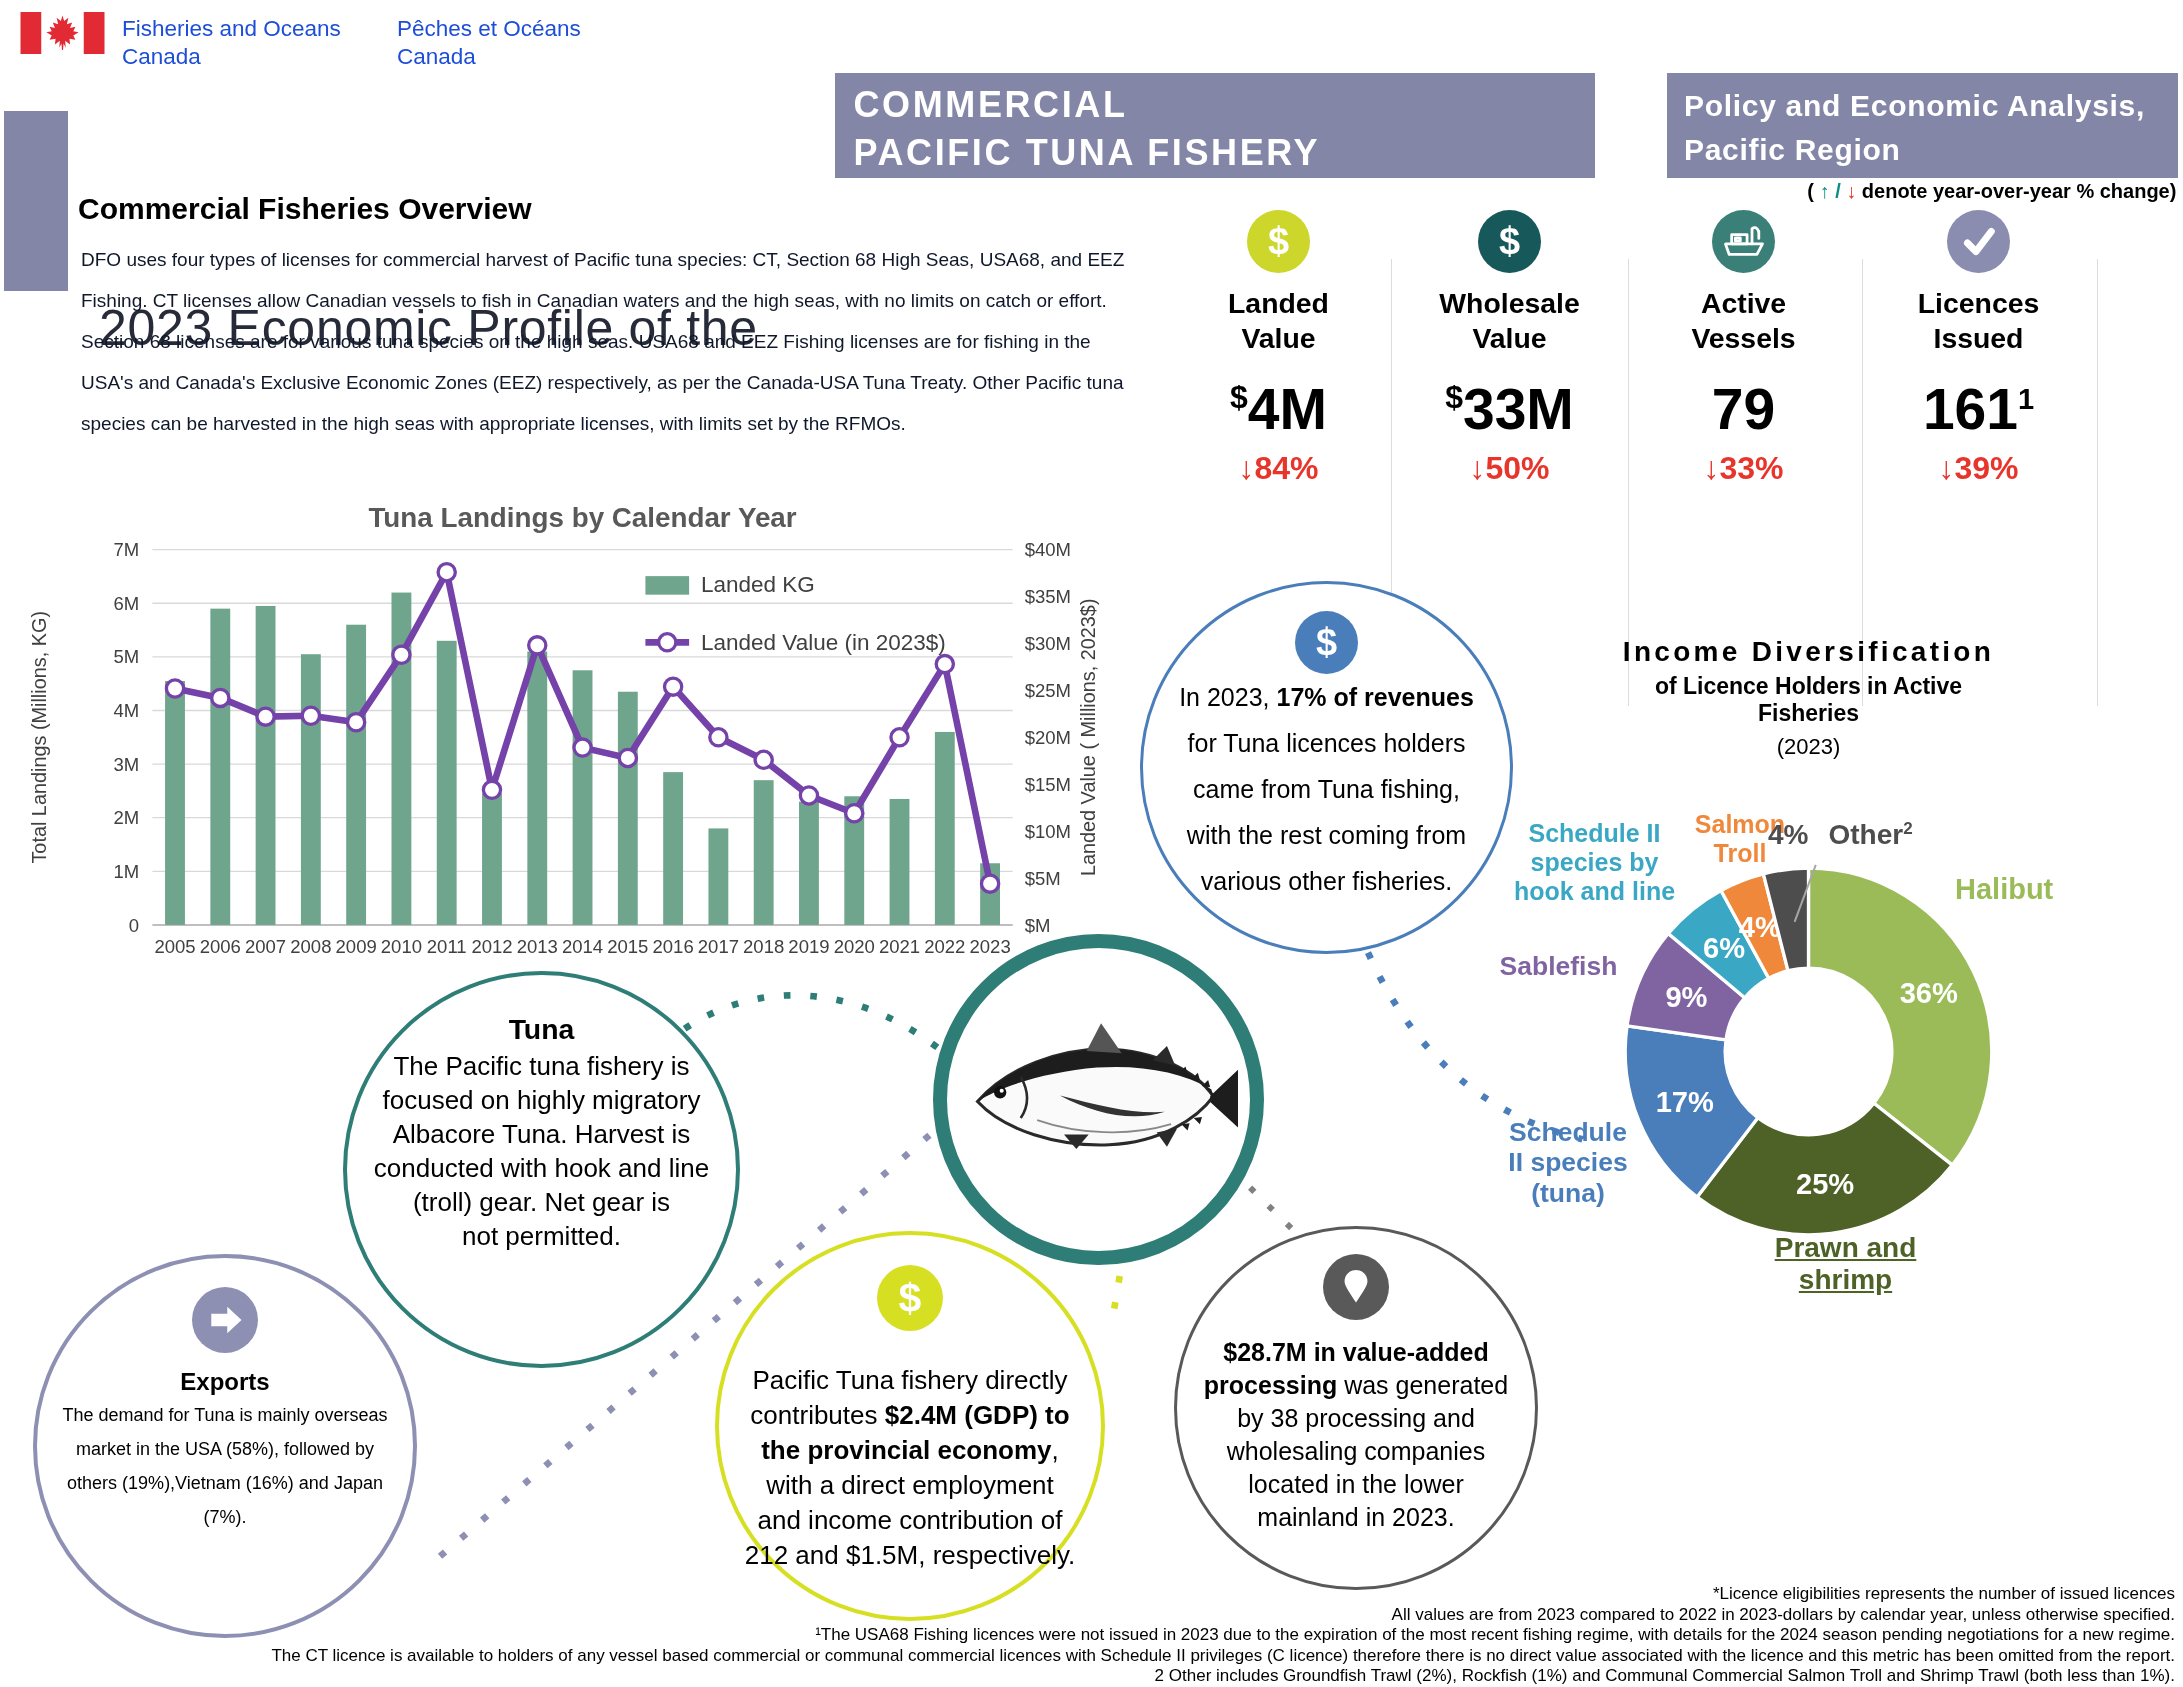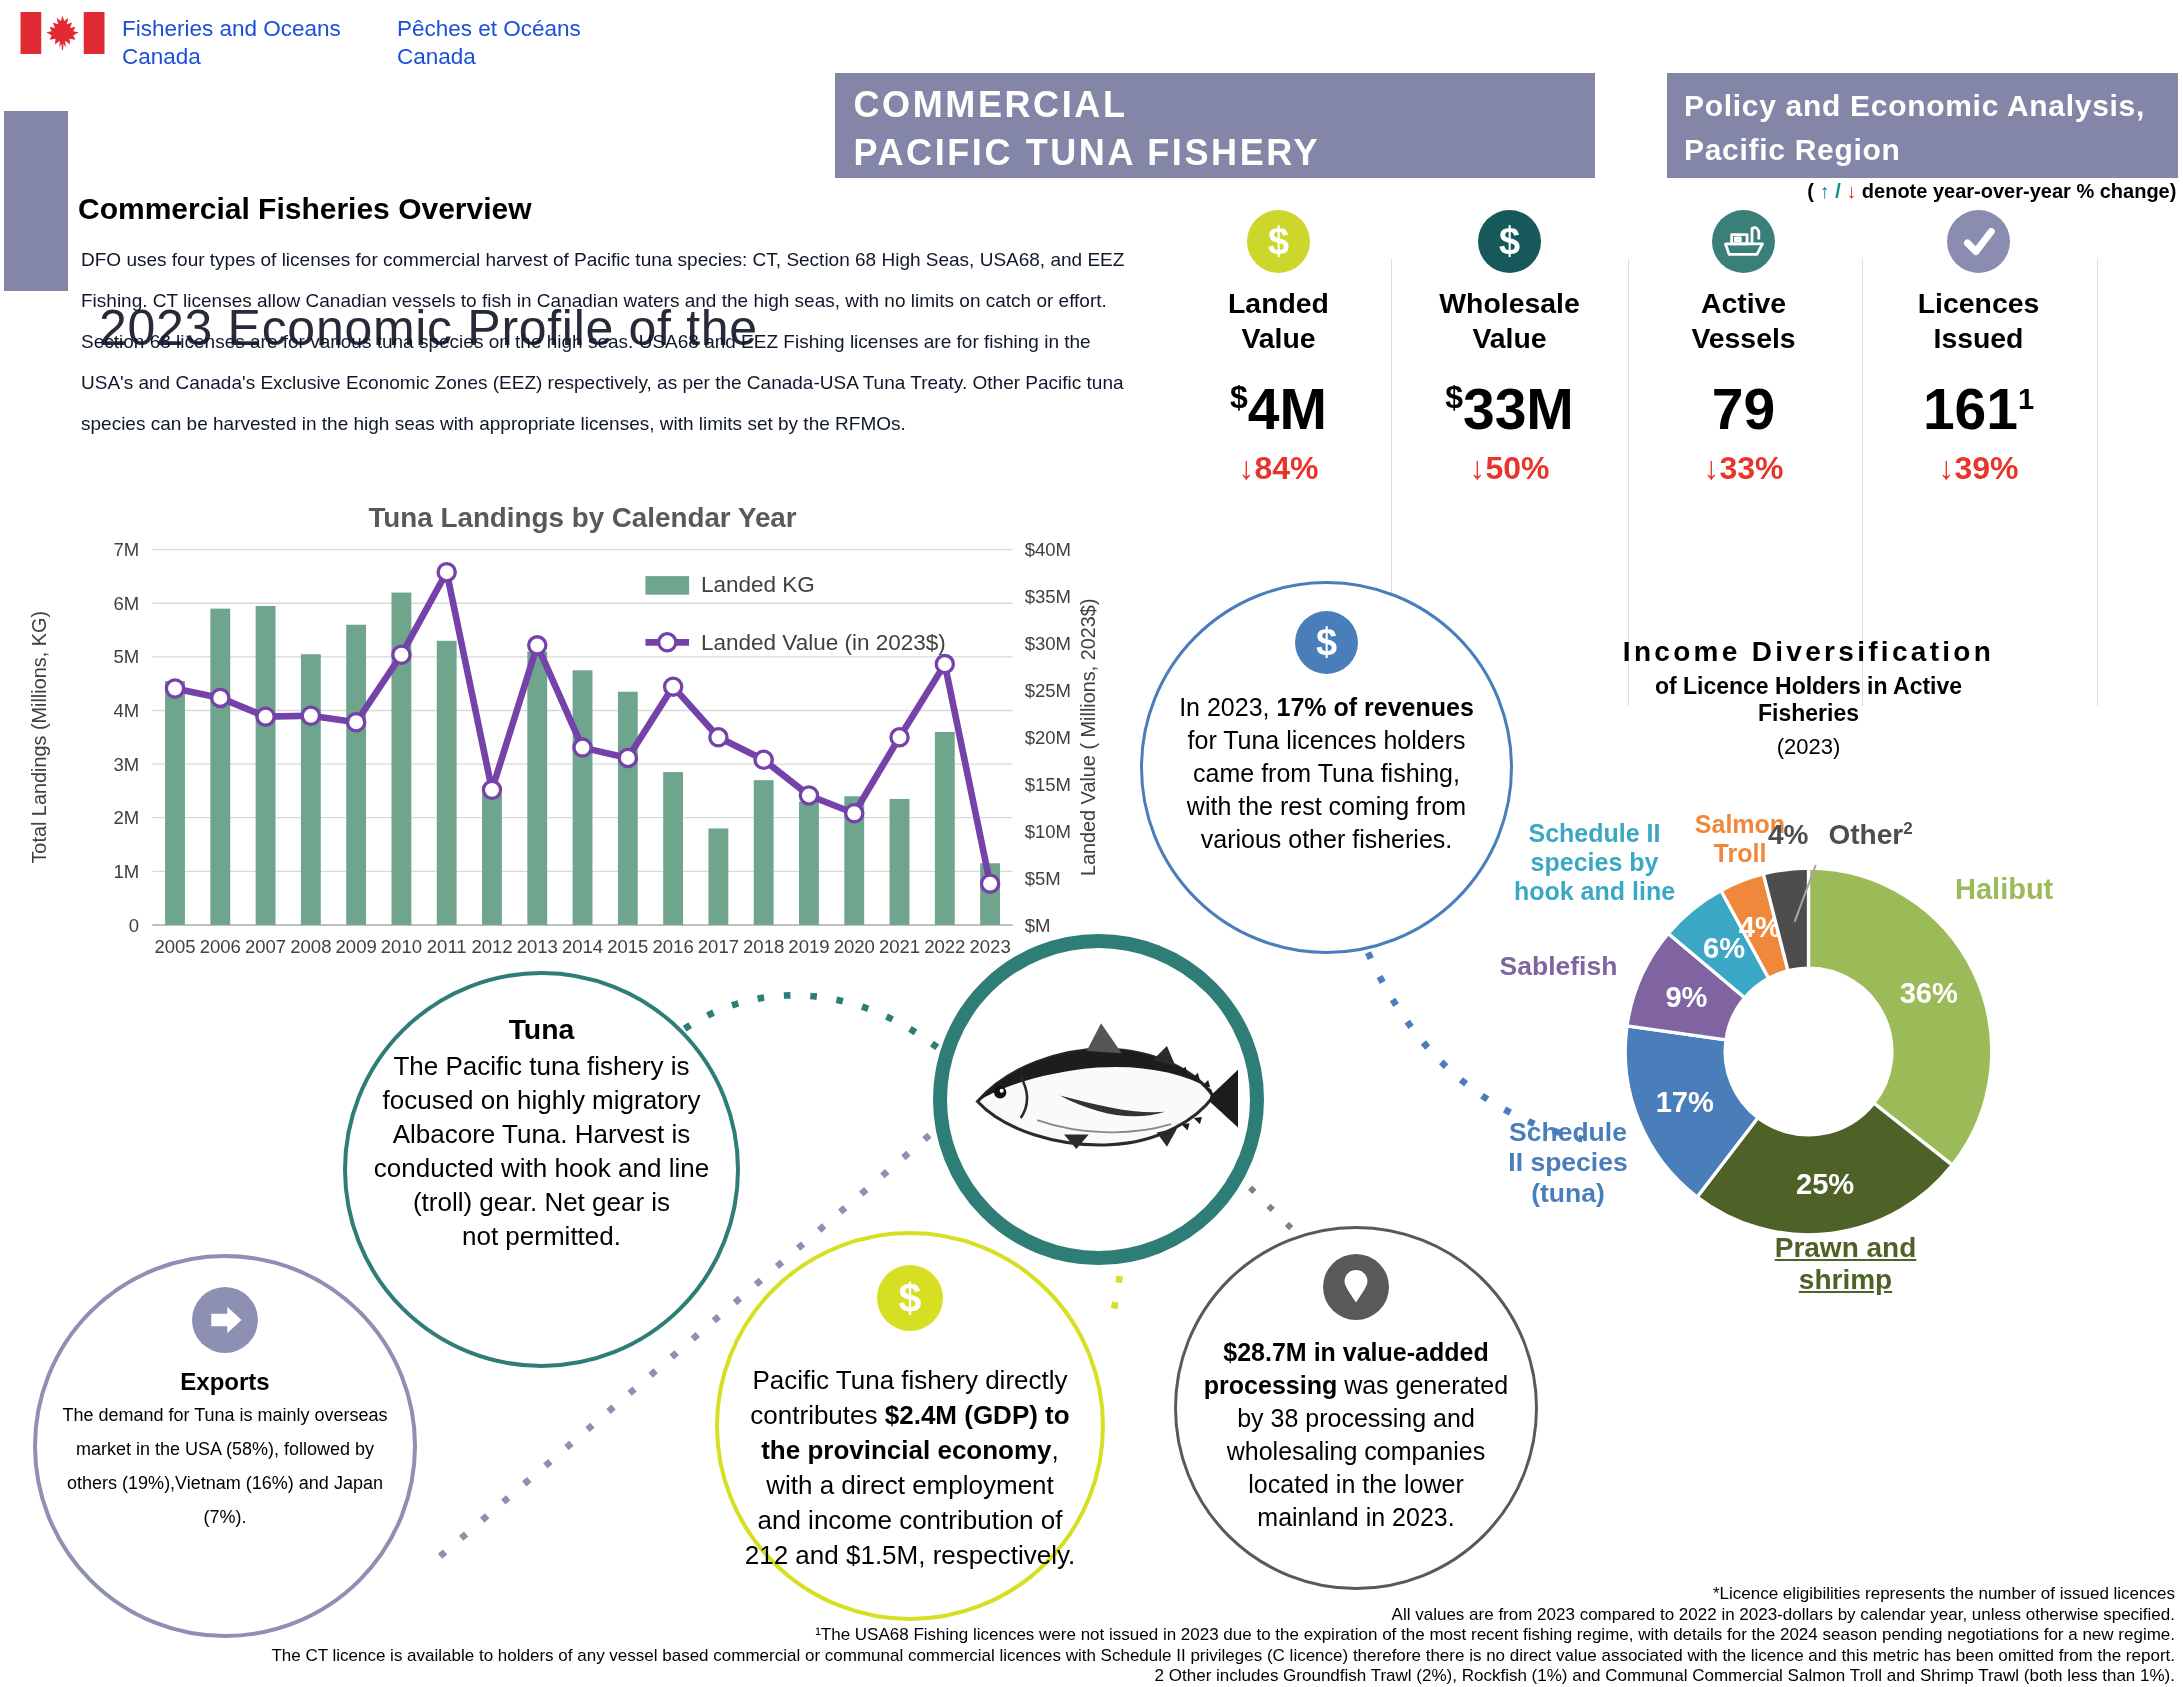--- a/index.html
+++ b/index.html
@@ -55,21 +55,21 @@
   .dl-salmon{left:1684px;top:810px;width:112px;font-size:25px;}
   .dl-other{left:1768px;top:819px;font-size:28px;color:#4D4D4D;display:flex;gap:20px;font-weight:bold;}
   .dl-other sup{font-size:17px;}
 
   
   .fcircle{position:absolute;border-radius:50%;background:#fff;box-sizing:border-box;
            display:flex;flex-direction:column;align-items:center;text-align:center;z-index:2;}
   .fc-icon{border-radius:50%;display:flex;align-items:center;justify-content:center;color:#fff;font-weight:bold;flex:none;}
   .c-revenue{left:1140px;top:581px;width:373px;height:373px;border:3.3px solid;padding-top:26.5px;}
   .c-revenue .fc-icon{width:63px;height:63px;font-size:38px;}
-  .c-revenue .fc-text{width:314px;font-size:25px;line-height:33px;margin-top:17px;}
+  .c-revenue .fc-text{width:314px;font-size:25px;line-height:46px;}
   .c-tuna{left:343px;top:971px;width:397px;height:397px;border:4px solid;padding-top:38px;}
   .c-tuna .fc-title{font-size:28.4px;font-weight:bold;}
   .c-tuna .fc-text{width:351px;font-size:26px;line-height:34px;margin-top:2.6px;white-space:pre-line;}
   .c-fish{left:933px;top:934px;width:331px;height:331px;border:14.6px solid;justify-content:center;}
   .c-exports{left:33px;top:1254px;width:384px;height:384px;border:4px solid;padding-top:29px;}
   .c-exports .fc-icon{width:66px;height:66px;}
   .c-exports .fc-title{font-size:24px;font-weight:bold;margin-top:14.6px;}
   .c-exports .fc-text{width:341px;font-size:18px;line-height:34px;margin-top:2.6px;}
   .c-gdp{left:715px;top:1231px;width:390px;height:390px;border:4px solid;padding-top:30px;}
   .c-gdp .fc-icon{width:66px;height:66px;font-size:41px;}

